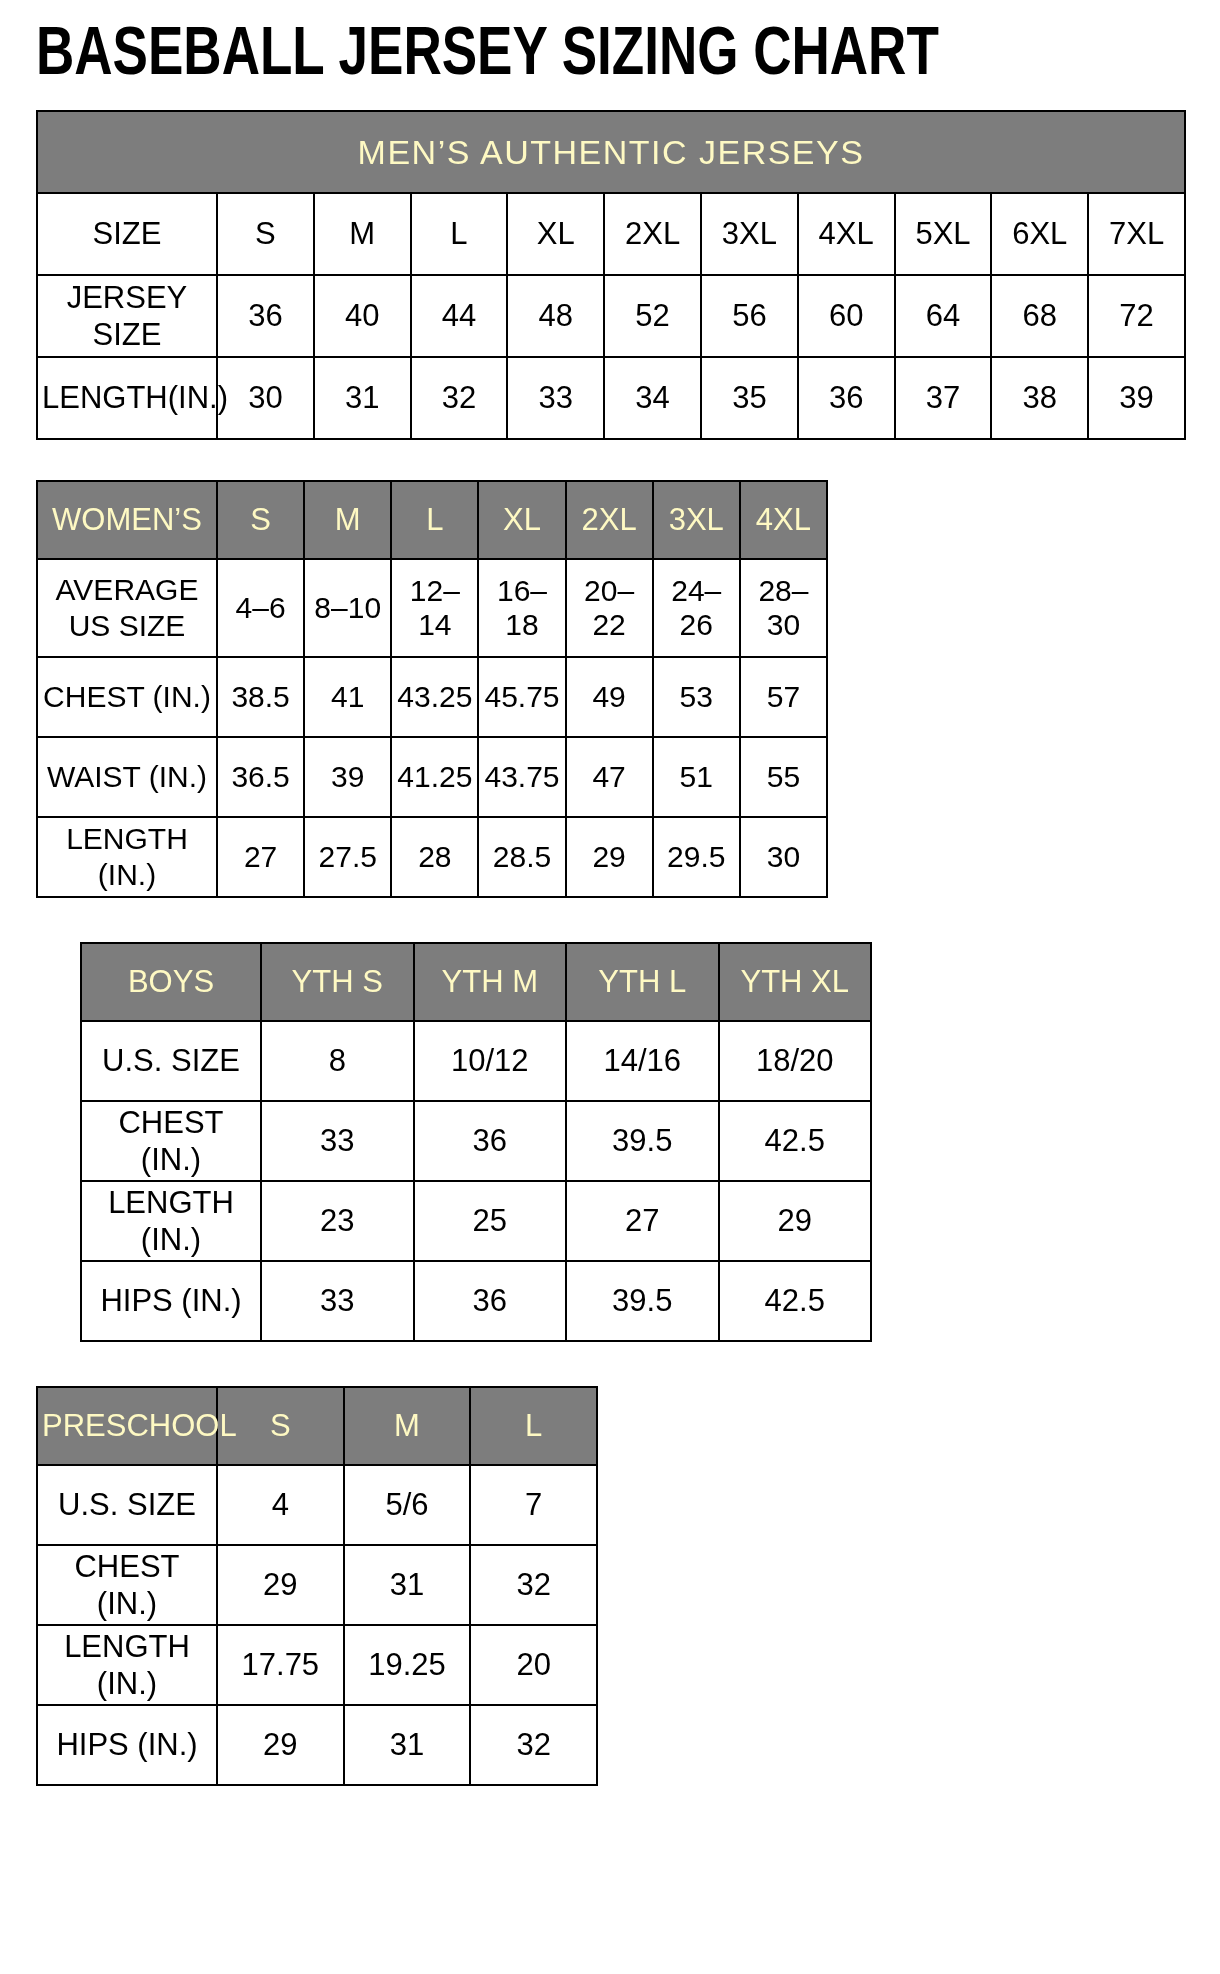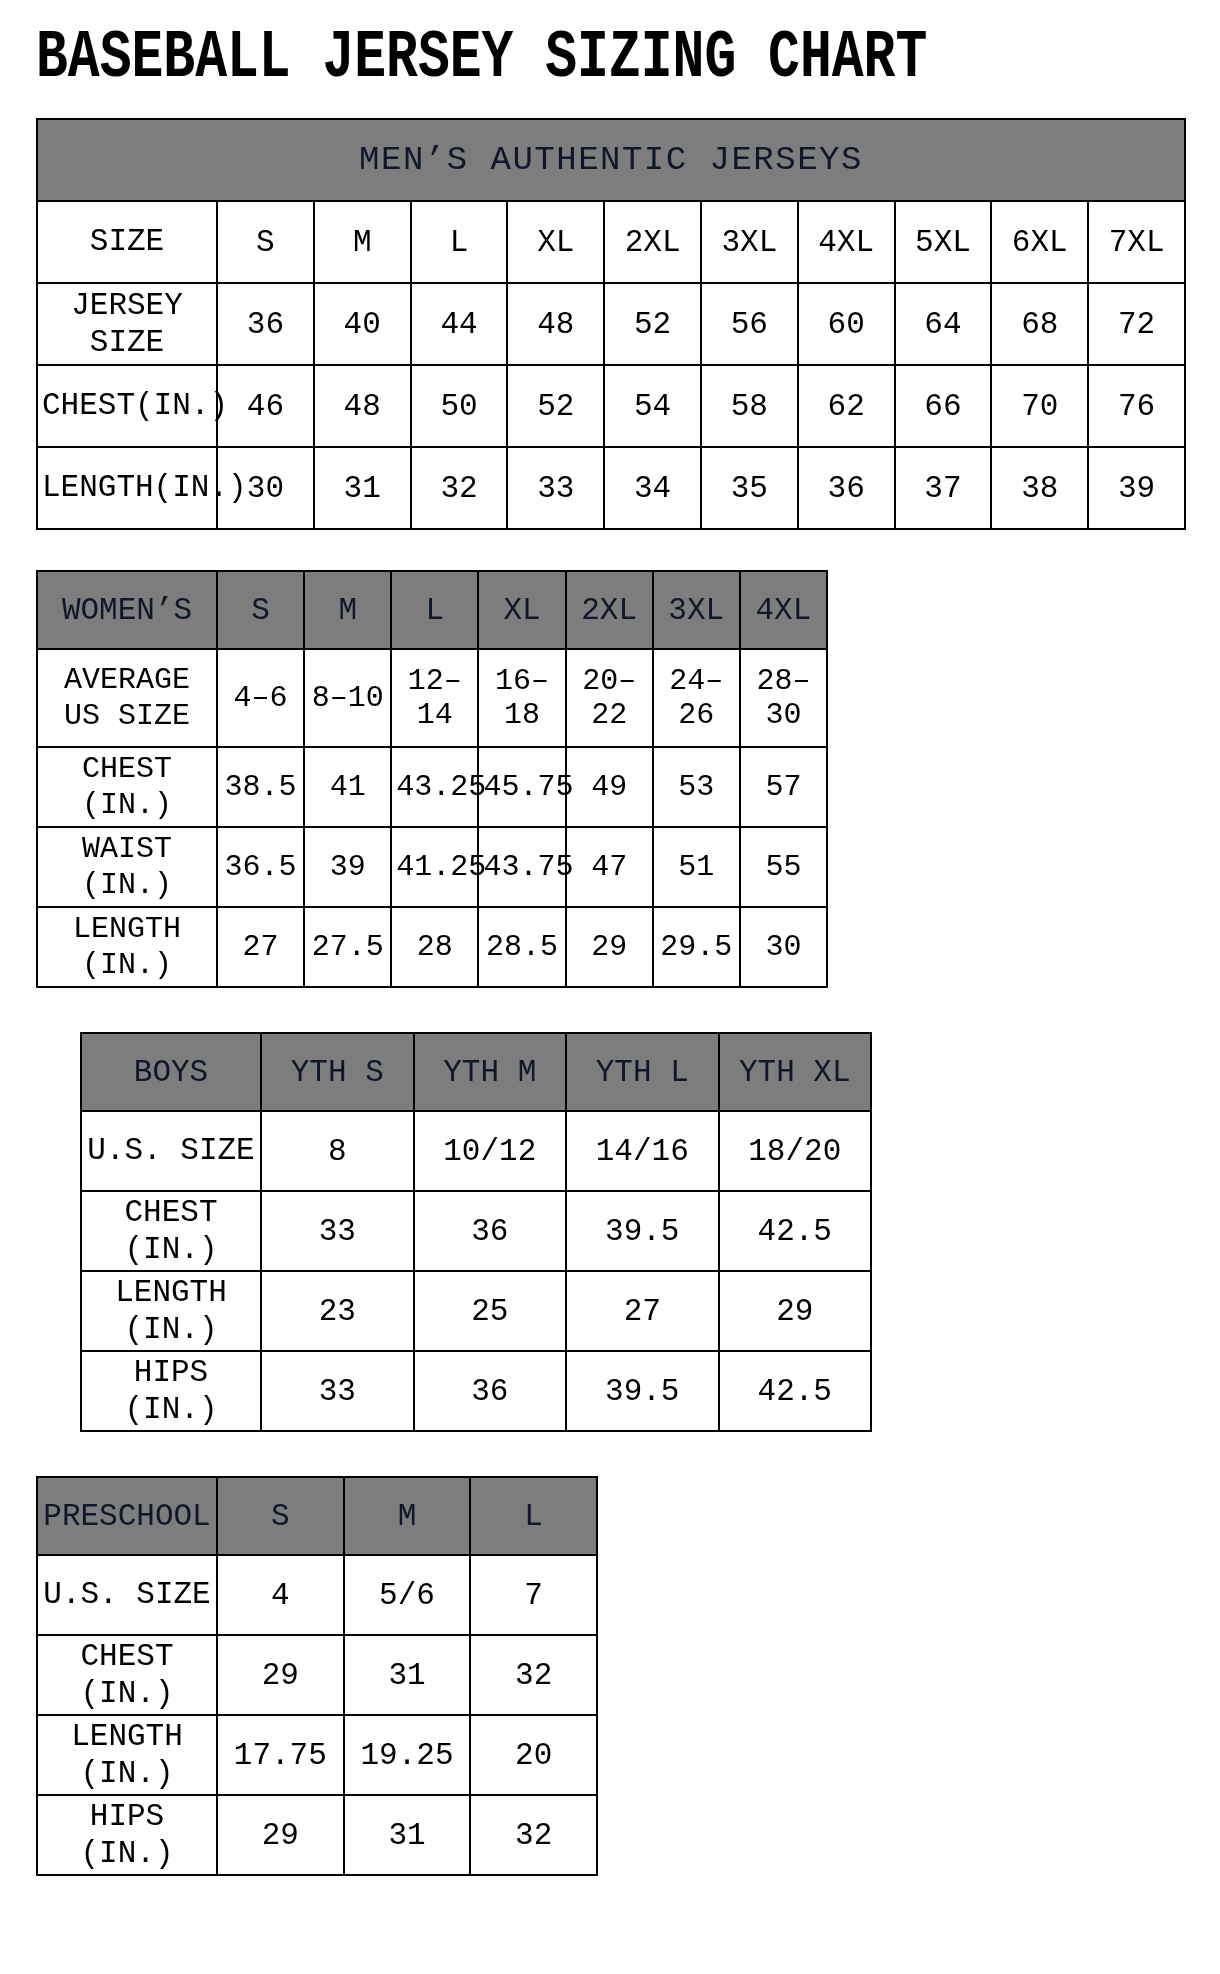--- a/index.html
+++ b/index.html
@@ -4,21 +4,21 @@
 <style>
   html, body { margin: 0; padding: 0; }
   body {
     width: 1220px;
     min-height: 1974px;
     background: #ffffff;
     color: #000000;
     font-family: "Liberation Sans", sans-serif;
     overflow: hidden;
   }
-  .page { padding: 24px 28px 0 36px; font-family: Liberation Mono, monospace; }
+  .page { padding: 16px 28px 0 36px; }
 
   .page-title {
     font-size: 68px;
     font-weight: 800;
     line-height: 1.0;
     height: 72px;
     white-space: nowrap;
     transform: scaleX(0.78);
     transform-origin: left top;
     letter-spacing: 0px;
@@ -34,21 +34,21 @@
   }
 
   table { border-collapse: collapse; table-layout: fixed; }
   td, th {
     border: 2px solid #000;
     text-align: center;
     vertical-align: middle;
     padding: 0 4px;
     font-weight: 400;
   }
-  .gray { background: #7d7d7d; color: #0f172a; }
+  .gray { background: #7d7d7d; color: #fef9c3; }
   col.lab { width: 180px; }
   .row-label { font-size: 29px; line-height: 1.2; }
 
   .t-mens { width: 1150px; margin-top: 22px; }
   .t-mens .ttl { height: 80px; font-size: 34px; letter-spacing: 1.5px; }
   .t-mens td { height: 80px; font-size: 31px; }
 
   .t-womens { width: 792px; margin-top: 40px; }
   .t-womens th { height: 76px; font-size: 31px; }
   .t-womens td { height: 78px; font-size: 30px; }
@@ -101,33 +101,20 @@
         <td>44</td>
         <td>48</td>
         <td>52</td>
         <td>56</td>
         <td>60</td>
         <td>64</td>
         <td>68</td>
         <td>72</td>
       </tr>
       <tr>
-        <td class="row-label">CHEST(IN.)</td>
-        <td>46</td>
-        <td>48</td>
-        <td>50</td>
-        <td>52</td>
-        <td>54</td>
-        <td>58</td>
-        <td>62</td>
-        <td>66</td>
-        <td>70</td>
-        <td>76</td>
-      </tr>
-      <tr>
         <td class="row-label">LENGTH(IN.)</td>
         <td>30</td>
         <td>31</td>
         <td>32</td>
         <td>33</td>
         <td>34</td>
         <td>35</td>
         <td>36</td>
         <td>37</td>
         <td>38</td>

